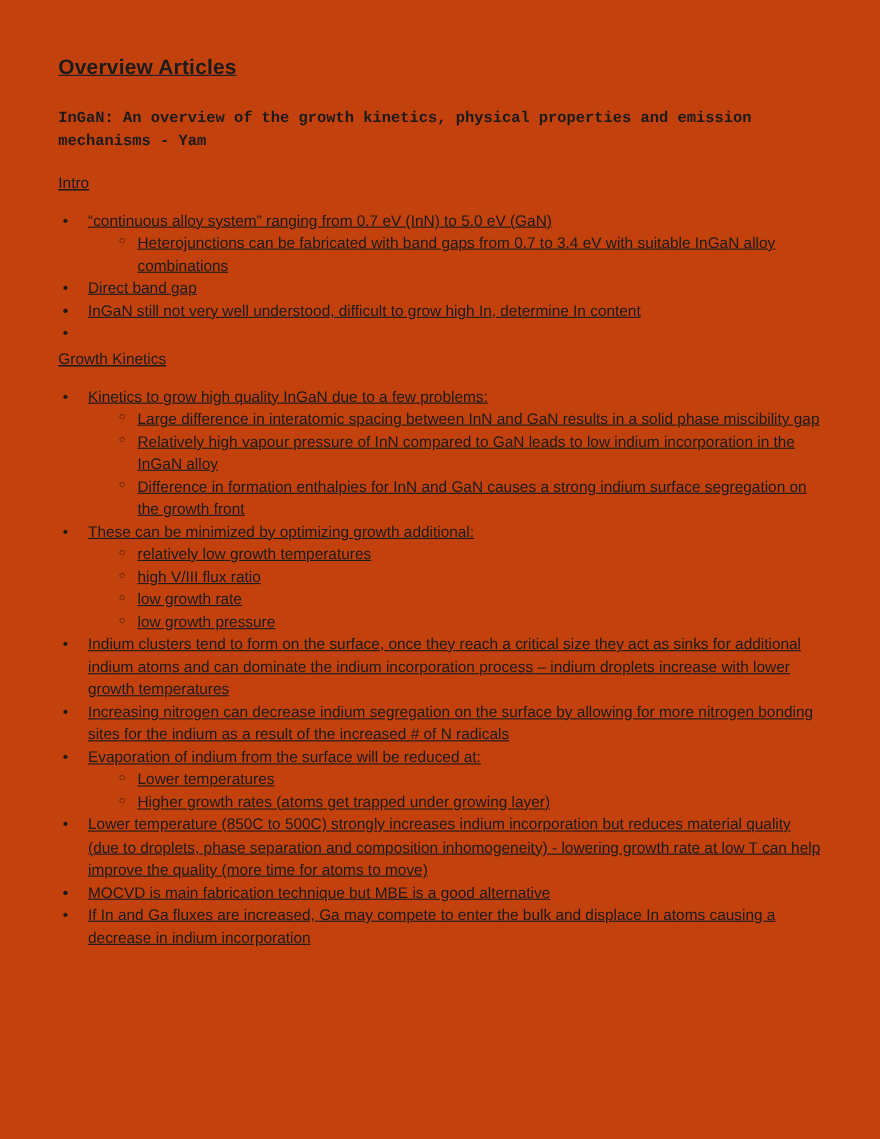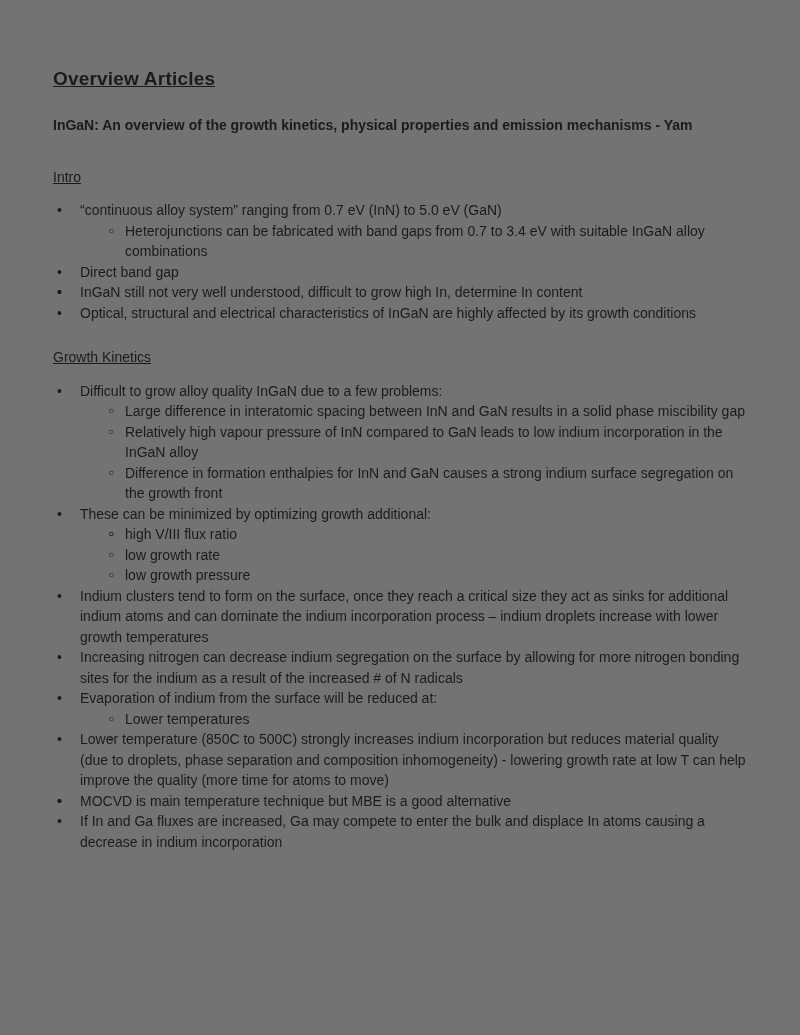--- a/index.html
+++ b/index.html
@@ -12,39 +12,41 @@
     height: 1035px;
     box-sizing: border-box;
     font-family: "Liberation Sans", sans-serif;
     color: #1b1b1b;
     overflow: hidden;
   }
   .doc {
     box-sizing: border-box;
     width: 800px;
     height: 1035px;
-    padding: 67px 52px 30px 53px;
-    background: #737373;
+    padding: 50px 52px 30px 53px;
+    background: #c2410c;
   }
   .doc-title {
     font-size: 19px;
     font-weight: bold;
     text-decoration: underline;
     line-height: 23px;
     margin: 0 0 25px 0;
     letter-spacing: 0.2px;
   }
   .doc-subtitle {
     font-size: 14px;
     font-weight: bold;
     line-height: 20.5px;
-    margin: 0 0 31px 0;
+    margin: 0 0 17px 0;
+    font-family: Liberation Mono, monospace;
   }
   .section {
     margin: 0 0 24px 0;
+    text-decoration: underline;
   }
   .section-heading {
     font-size: 14px;
     font-weight: normal;
     text-decoration: underline;
     line-height: 20.5px;
     margin: 0 0 13px 0;
   }
   ul.bullets {
     list-style: none;
@@ -103,31 +105,30 @@
     <span class="marker">•</span>
   </li>
 
   <li class="bullet l1">
     <span class="marker">•</span>
     <span class="bullet-text">InGaN still not very well understood, difficult to grow high In, determine In content</span>
   </li>
 
   <li class="bullet l1">
     <span class="marker">•</span>
-    <span class="bullet-text">Optical, structural and electrical characteristics of InGaN are highly affected by its growth conditions</span>
   </li>
 </ul>
   </section>
 
   <section class="section">
     <h2 class="section-heading">Growth Kinetics</h2>
     <ul class="bullets">
   <li class="bullet l1">
     <span class="marker">•</span>
-    <span class="bullet-text">Difficult to grow alloy quality InGaN due to a few problems:</span>
+    <span class="bullet-text">Kinetics to grow high quality InGaN due to a few problems:</span>
   </li>
 
   <li class="bullet l2">
     <span class="marker">○</span>
     <span class="bullet-text">Large difference in interatomic spacing between InN and GaN results in a solid phase miscibility gap</span>
   </li>
 
   <li class="bullet l2">
     <span class="marker">○</span>
     <span class="bullet-text">Relatively high vapour pressure of InN compared to GaN leads to low indium incorporation in the InGaN alloy</span>
@@ -138,20 +139,21 @@
     <span class="bullet-text">Difference in formation enthalpies for InN and GaN causes a strong indium surface segregation on the growth front</span>
   </li>
 
   <li class="bullet l1">
     <span class="marker">•</span>
     <span class="bullet-text">These can be minimized by optimizing growth additional:</span>
   </li>
 
   <li class="bullet l2">
     <span class="marker">○</span>
+    <span class="bullet-text">relatively low growth temperatures</span>
   </li>
 
   <li class="bullet l2">
     <span class="marker">○</span>
     <span class="bullet-text">high V/III flux ratio</span>
   </li>
 
   <li class="bullet l2">
     <span class="marker">○</span>
     <span class="bullet-text">low growth rate</span>
@@ -177,34 +179,35 @@
     <span class="bullet-text">Evaporation of indium from the surface will be reduced at:</span>
   </li>
 
   <li class="bullet l2">
     <span class="marker">○</span>
     <span class="bullet-text">Lower temperatures</span>
   </li>
 
   <li class="bullet l2">
     <span class="marker">○</span>
+    <span class="bullet-text">Higher growth rates (atoms get trapped under growing layer)</span>
   </li>
 
   <li class="bullet l1">
     <span class="marker">•</span>
     <span class="bullet-text">Lower temperature (850C to 500C) strongly increases indium incorporation but reduces material quality (due to droplets, phase separation and composition inhomogeneity) - lowering growth rate at low T can help improve the quality (more time for atoms to move)</span>
   </li>
 
   <li class="bullet l1">
     <span class="marker">•</span>
   </li>
 
   <li class="bullet l1">
     <span class="marker">•</span>
-    <span class="bullet-text">MOCVD is main temperature technique but MBE is a good alternative</span>
+    <span class="bullet-text">MOCVD is main fabrication technique but MBE is a good alternative</span>
   </li>
 
   <li class="bullet l1">
     <span class="marker">•</span>
     <span class="bullet-text">If In and Ga fluxes are increased, Ga may compete to enter the bulk and displace In atoms causing a decrease in indium incorporation</span>
   </li>
 </ul>
   </section>
 </div>
 </div>

